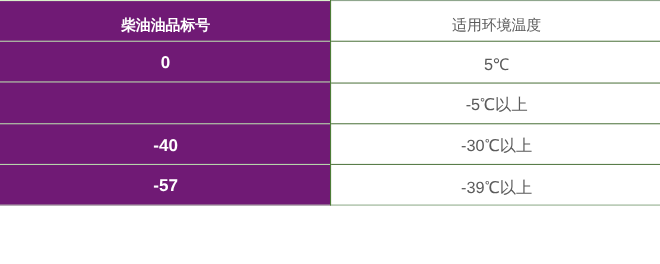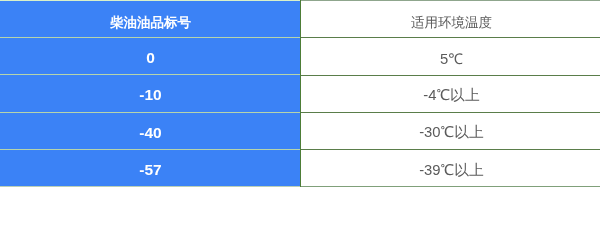--- a/index.html
+++ b/index.html
@@ -22,21 +22,21 @@
     background: #ffffff;
   }
 
   
   .col-left {
     position: absolute;
     left: 0;
     top: 0;
     width: 301px;
     height: 187px;
-    background: #3b82f6;
+    background: #701a75;
   }
   .cell-left {
     position: absolute;
     left: 0;
     width: 301px;
     height: 37.4px;
     color: #ffffff;
   }
   .cell-left .txt {
     position: absolute;
@@ -103,23 +103,20 @@
 
 <div class="table-wrap">
 
   <div class="col-left">
     <div class="cell-left" style="top:0px">
       <span class="txt hdr-left-txt" style="top:14px">柴油油品标号</span>
     </div>
     <div class="cell-left" style="top:37.4px">
       <span class="txt val-left-txt" style="top:11.5px">0</span>
     </div>
-    <div class="cell-left" style="top:74.8px">
-      <span class="txt val-left-txt" style="top:11.5px">-10</span>
-    </div>
     <div class="cell-left" style="top:112.2px">
       <span class="txt val-left-txt" style="top:11.5px">-40</span>
     </div>
     <div class="cell-left" style="top:149.6px">
       <span class="txt val-left-txt" style="top:11.5px">-57</span>
     </div>
     <div class="divider" style="top:0px;background:#d9f0c9"></div>
     <div class="divider" style="top:37px"></div>
     <div class="divider" style="top:74px"></div>
     <div class="divider" style="top:112px"></div>
@@ -128,21 +125,21 @@
   </div>
 
   <div class="col-right">
     <div class="cell-right" style="top:0px">
       <span class="txt hdr-right-txt" style="top:14px">适用环境温度</span>
     </div>
     <div class="cell-right" style="top:37.4px">
       <span class="txt val-right-txt" style="top:11px">5℃</span>
     </div>
     <div class="cell-right" style="top:74.8px">
-      <span class="txt val-right-txt" style="top:11px">-4℃以上</span>
+      <span class="txt val-right-txt" style="top:11px">-5℃以上</span>
     </div>
     <div class="cell-right" style="top:112.2px">
       <span class="txt val-right-txt" style="top:11px">-30℃以上</span>
     </div>
     <div class="cell-right" style="top:149.6px">
       <span class="txt val-right-txt" style="top:11px">-39℃以上</span>
     </div>
     <div class="hline hline-faint" style="top:0px"></div>
     <div class="hline" style="top:37px"></div>
     <div class="hline" style="top:75px"></div>

